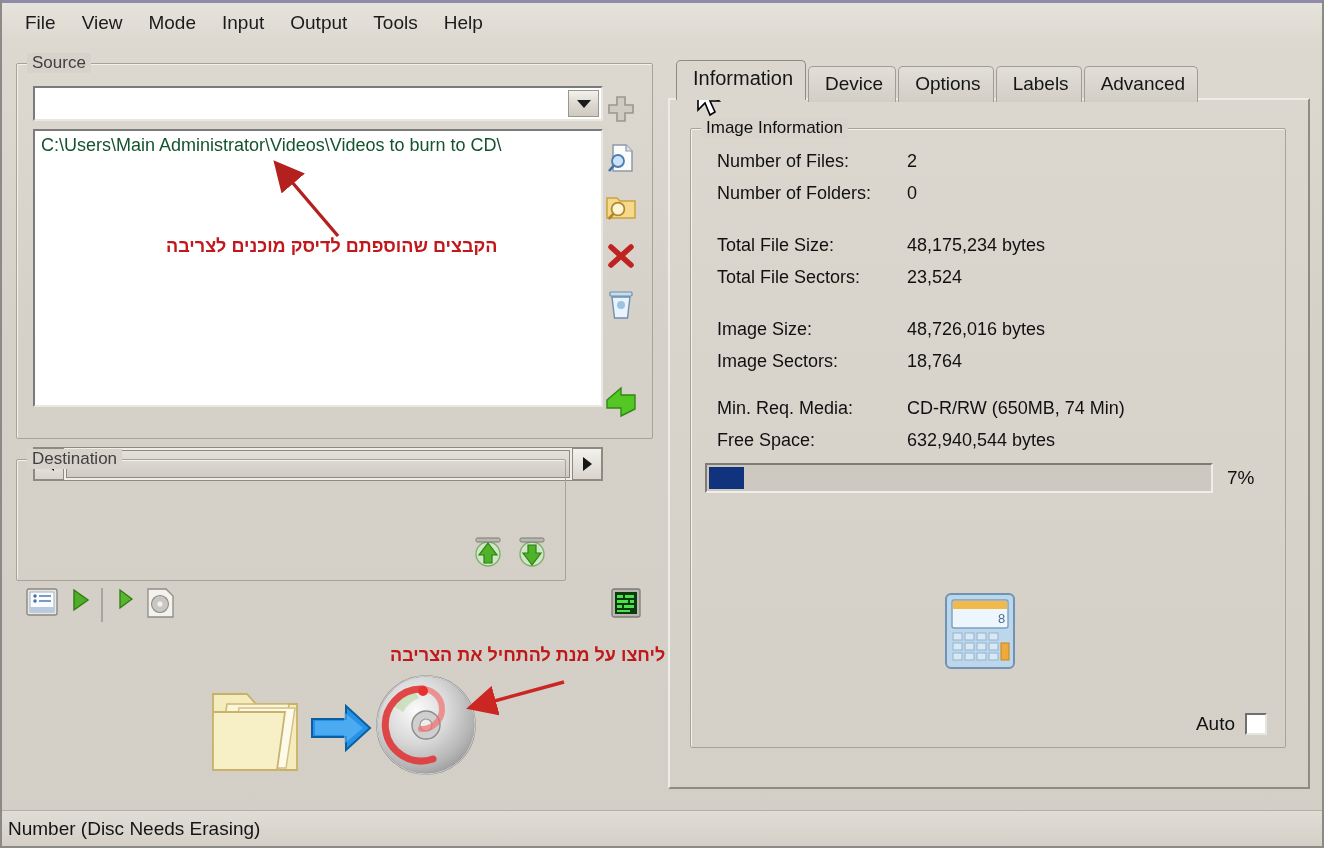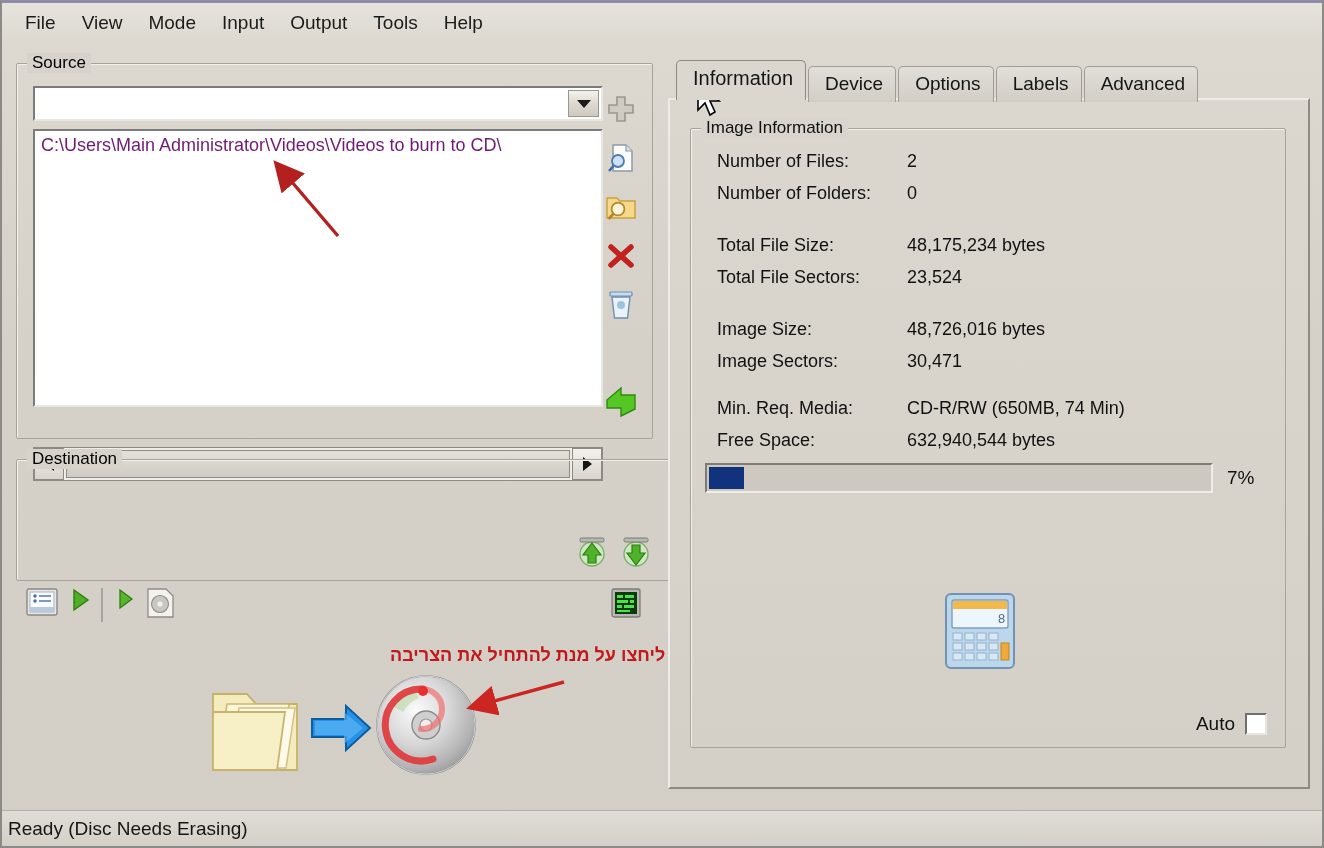--- a/index.html
+++ b/index.html
@@ -35,25 +35,25 @@
   .group {
     position: absolute;
     border: 1px solid #a7a39a;
     border-radius: 2px;
     background: transparent;
     box-shadow: inset 1px 1px 0 #f2f0ea;
   }
   .group > .legend {
     position: absolute; top: -11px; left: 10px;
     background: #d7d3cb; padding: 0 5px;
-    font-size: 17px; color: #000000; white-space: nowrap;
+    font-size: 17px; color: #404040; white-space: nowrap;
   }
 
   #src-group { left: 14px; top: 63px; width: 637px; height: 376px; }
-  #dst-group { left: 14px; top: 459px; width: 654px; height: 122px; }
+  #dst-group { left: 14px; top: 459px; width: 550px; height: 122px; }
 
   
   .combo {
     position: absolute; background: #ffffff;
     border: 2px solid; border-color: #7b7b7b #e9e7e2 #e9e7e2 #7b7b7b;
     display: flex; align-items: center;
   }
   .combo .ctext {
     flex: 1; font-size: 18px; color: #111; padding-left: 7px;
     white-space: nowrap; overflow: hidden;
@@ -68,21 +68,21 @@
 
   #src-combo { left: 16px; top: 22px; width: 570px; height: 35px; }
 
   
   #src-list {
     position: absolute; left: 16px; top: 65px; width: 570px; height: 278px;
     background: #ffffff;
     border: 2px solid; border-color: #7b7b7b #e9e7e2 #e9e7e2 #7b7b7b;
   }
   #src-list .row {
-    font-size: 18px; color: #701a75; padding: 4px 0 0 6px; white-space: nowrap;
+    font-size: 18px; color: #14532d; padding: 4px 0 0 6px; white-space: nowrap;
     overflow: hidden; text-overflow: clip;
   }
   
   #src-scroll {
     position: absolute; left: 16px; top: 383px; width: 570px; height: 34px;
     background: #d4d0c8; border: 1px solid #8d8a84; display: flex; align-items: stretch;
   }
   .sb-btn {
     width: 30px; background: linear-gradient(180deg,#f3f1ec,#d9d5cd);
     border: 1px solid #8d8a84; display: flex; align-items: center; justify-content: center;
@@ -411,21 +411,21 @@
         <div class="inforow" style="top:138px;">
           <span class="k">Total File Sectors:</span>
           <span class="v">23,524</span>
         </div>
         <div class="inforow" style="top:190px;">
           <span class="k">Image Size:</span>
           <span class="v">48,726,016 bytes</span>
         </div>
         <div class="inforow" style="top:222px;">
           <span class="k">Image Sectors:</span>
-          <span class="v">30,471</span>
+          <span class="v">18,764</span>
         </div>
         <div class="inforow" style="top:269px;">
           <span class="k">Min. Req. Media:</span>
           <span class="v">CD-R/RW (650MB, 74 Min)</span>
         </div>
         <div class="inforow" style="top:301px;">
           <span class="k">Free Space:</span>
           <span class="v">632,940,544 bytes</span>
         </div>
 
@@ -469,20 +469,21 @@
 
     <div id="tabstrip">
       <div class="tab active">Information</div>
       <div class="tab">Device</div>
       <div class="tab">Options</div>
       <div class="tab">Labels</div>
       <div class="tab">Advanced</div>
     </div>
   </div>
 
+  <div class="anno" id="anno1">הקבצים שהוספתם לדיסק מוכנים לצריבה</div>
   <svg class="cursor-arrow" style="left:268px; top:160px;" width="80" height="82">
     <defs>
       <marker id="ah1" markerWidth="9" markerHeight="9" refX="6" refY="4.5" orient="auto">
         <path d="M0,0 L9,4.5 L0,9 z" fill="#b3201e"></path>
       </marker>
     </defs>
     <line x1="68" y1="76" x2="10" y2="8" stroke="#b3201e" stroke-width="3.4" marker-end="url(#ah1)"></line>
   </svg>
 
   <div class="anno" id="anno2">ליחצו על מנת להתחיל את הצריבה</div>
@@ -493,15 +494,15 @@
       </marker>
     </defs>
     <line x1="100" y1="10" x2="12" y2="34" stroke="#cc2622" stroke-width="3.4" marker-end="url(#ah2)"></line>
   </svg>
 
   <svg class="cursor-arrow" style="left:694px; top:82px;" width="30" height="40">
     <path d="M2 2 L2 28 L9 21 L14 33 L19 30 L14 19 L23 19 z" fill="#ffffff" stroke="#000000" stroke-width="1.6"></path>
   </svg>
 
   <div id="statusbar">
-    <div class="st">Ready (Disc Needs Erasing)</div>
+    <div class="st">Number (Disc Needs Erasing)</div>
   </div>
 </div>
 
 </body></html>

